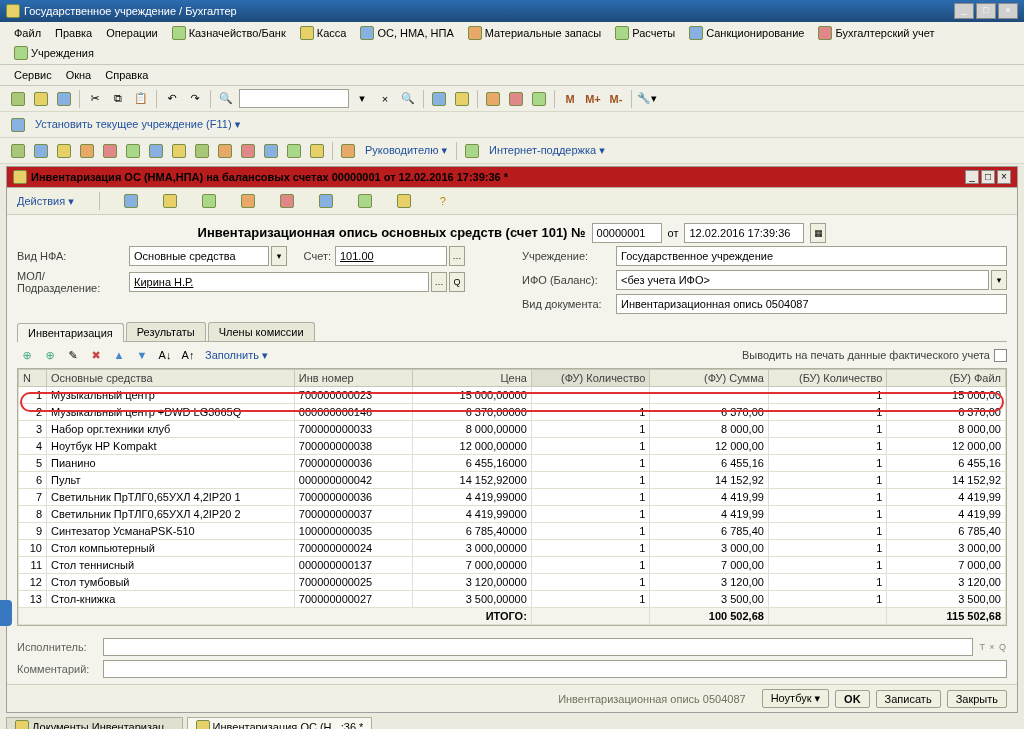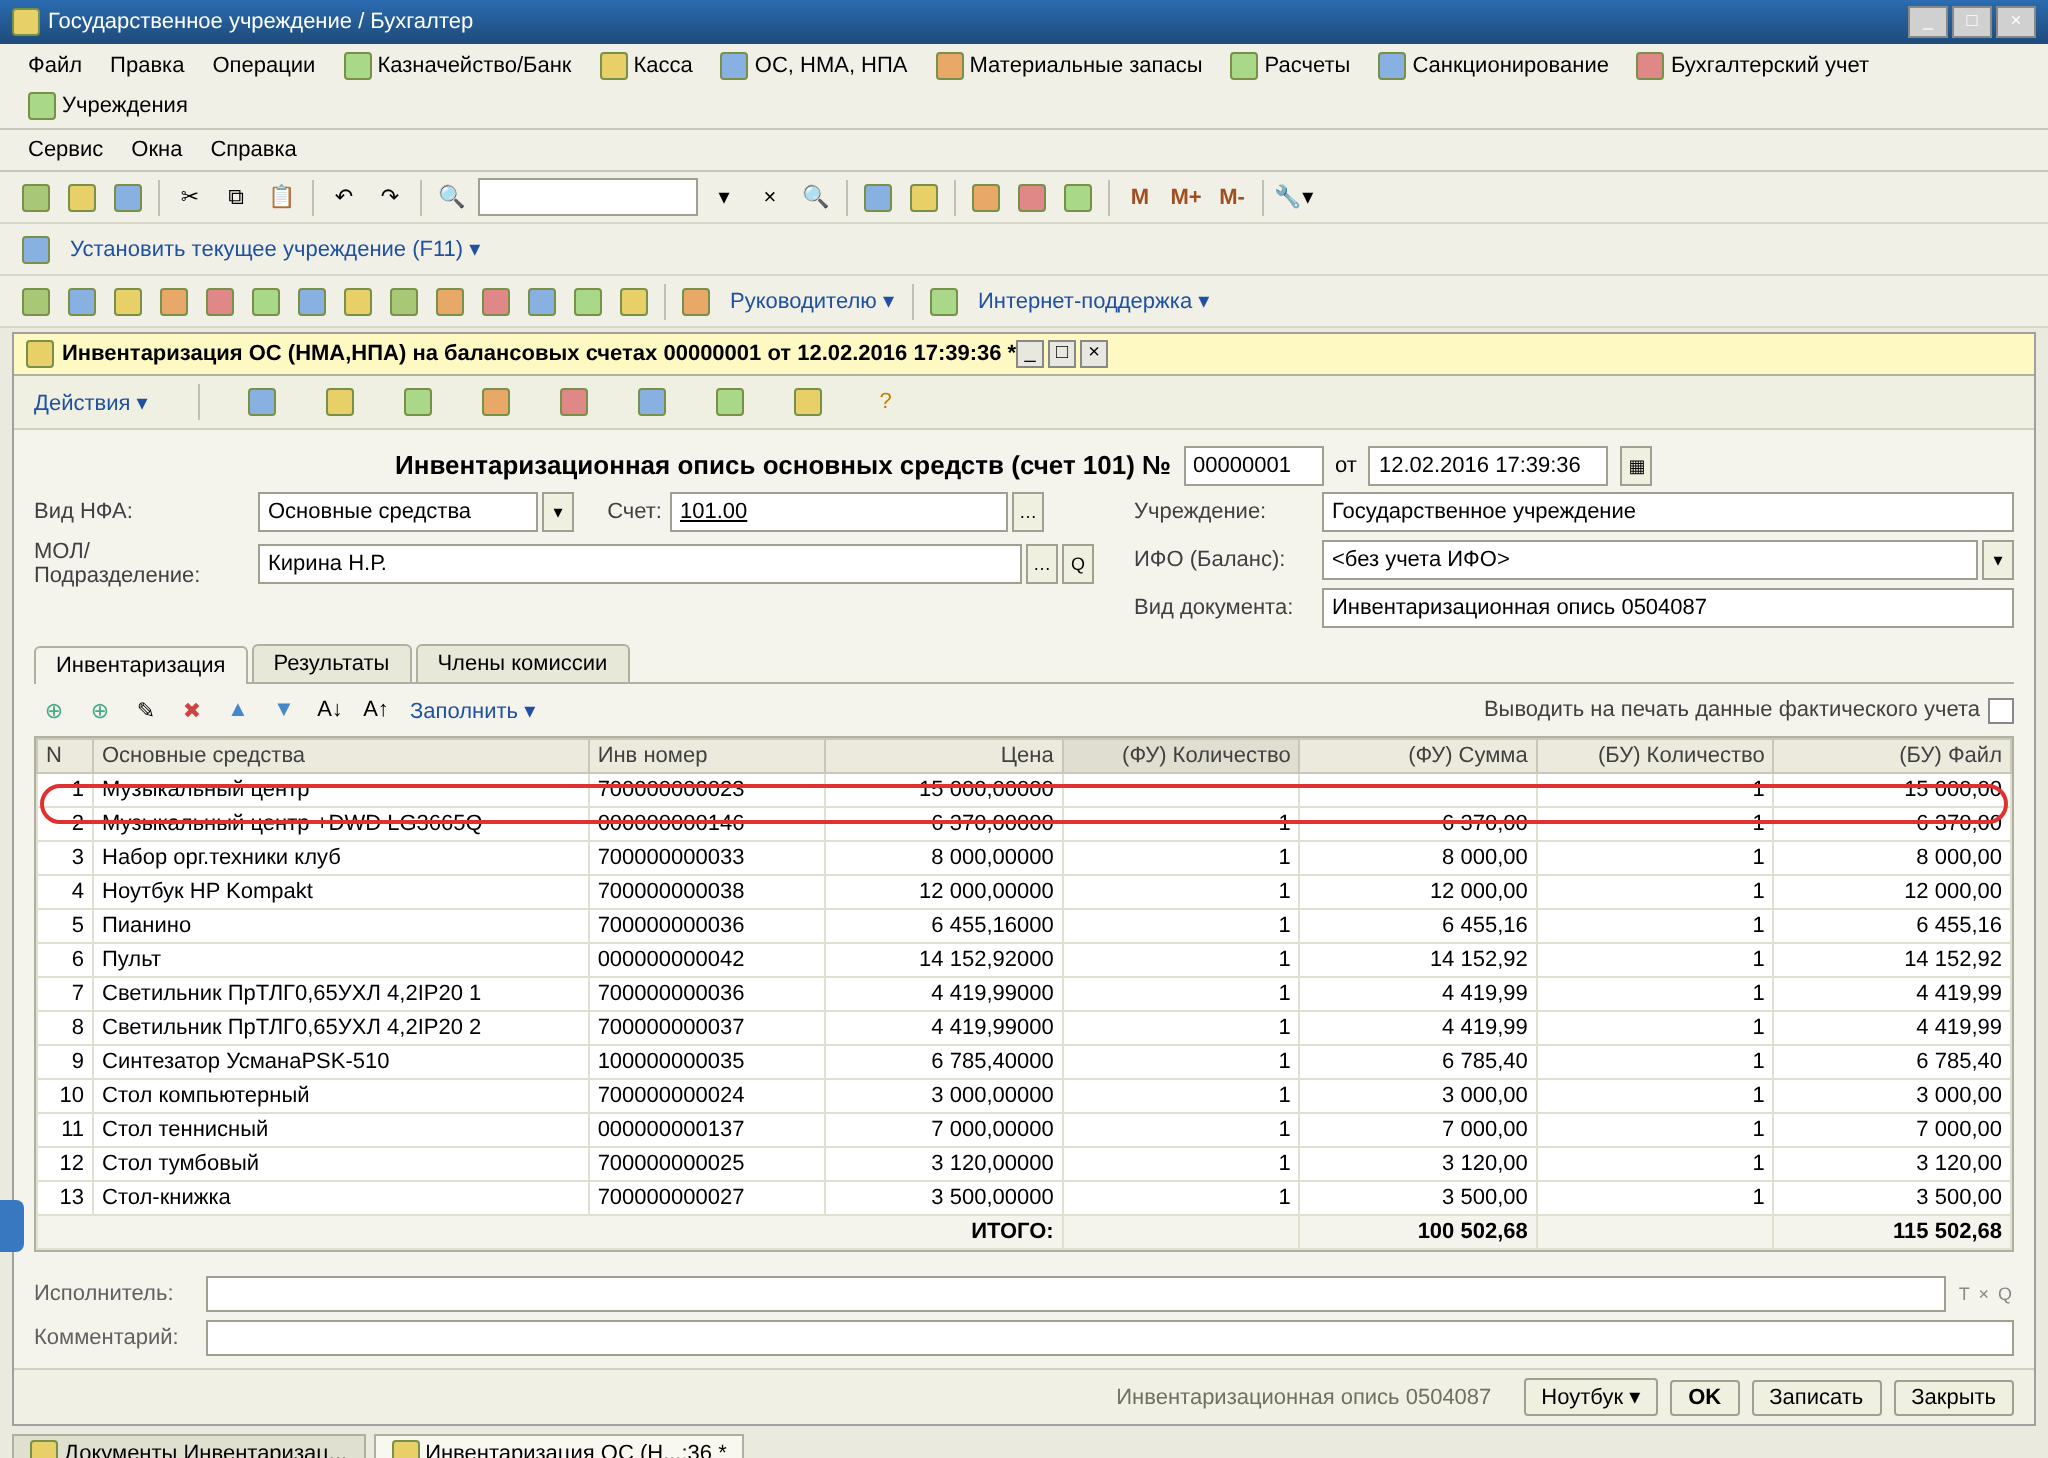--- a/index.html
+++ b/index.html
@@ -10,21 +10,21 @@
 .winbtn{width:20px;height:16px;background:#d0d0d0;margin-left:2px;border:1px solid #888;text-align:center;line-height:12px;font-size:9px}
 .menubar { background: #f0f0e6; padding: 2px 8px; display: flex; gap: 2px; align-items: center; border-bottom: 1px solid #c8c8b8; flex-wrap:wrap}
 .menu-item { padding: 2px 6px; cursor: pointer; display:flex; align-items:center; gap:3px }
 .ico{width:14px;height:14px;display:inline-block;background:#a8c878;border:1px solid #789048;border-radius:2px}
 .ico.y{background:#e8d068}.ico.b{background:#88b0e0}.ico.r{background:#e08888}.ico.o{background:#e8a868}.ico.g{background:#a8d888}
 .toolbar { background: #f0f0e6; padding: 2px 8px; display: flex; align-items: center; gap: 3px; border-bottom: 1px solid #d8d8c8; min-height:26px}
 .tbtn { width: 20px; height: 20px; display:inline-flex;align-items:center;justify-content:center; cursor: pointer; }
 .tsep { width: 1px; height: 18px; background: #c0c0b0; margin: 0 2px; }
 .tinput { width: 110px; height: 19px; border: 1px solid #a0a090; background:#fff; padding:0 2px}
 .docwin { margin: 2px 6px; background: #f4f4ec; border: 1px solid #a0a0a0; }
-.dochead { background: #fef9c3; padding: 3px 6px; display:flex; align-items:center; border-bottom:1px solid #b0b0a0}
+.dochead { background: #b91c1c; padding: 3px 6px; display:flex; align-items:center; justify-content:space-between; border-bottom:1px solid #b0b0a0}
 .dochead-left{display:flex;align-items:center;gap:4px}
 .docwinbtns{display:flex;gap:2px}
 .docwinbtn{width:14px;height:14px;border:1px solid #888;background:#e8e8e0;text-align:center;line-height:11px;font-size:10px;cursor:pointer}
 .doctoolbar{display:flex;align-items:center;gap:19px;padding:3px 6px;background:#f0f0e2;border-bottom:1px solid #d0d0c0}
 .linkbtn{color:#2050a0;cursor:pointer;padding:2px 4px}
 .doccontent{padding:6px 10px}
 .formtitle{font-weight:bold;font-size:13px;padding:4px 0;text-align:left}
 .formrow{display:flex;align-items:center;padding:2px 0;gap:4px}
 .lbl{width:108px;color:#404040}
 .lbl2{width:90px;color:#404040}
@@ -294,28 +294,28 @@
     <div class="twocol">
       <div class="col">
         <div class="formrow">
           <span class="lbl">Вид НФА:</span>
           <div class="inpwrap">
               <input class="inp" style="width: 140px;" value="Основные средства">
               <span class="selbtn">▾</span>
             </div>
           <span class="lbl2" style="width:40px;text-align:right">Счет:</span>
           <div class="inpwrap">
-              <input class="inp" style="width: 169px; text-decoration: underline;" value="101.00">
+              <input class="inp" style="width: 112px; text-decoration: underline;" value="101.00">
               <span class="selbtn">…</span>
             </div>
         </div>
         <div class="formrow">
           <span class="lbl">МОЛ/Подразделение:</span>
           <div class="inpwrap" style="flex:1">
-              <input class="inp" style="width: 382px;" value="Кирина Н.Р.">
+              <input class="inp" style="width: 300px; text-decoration: underline;" value="Кирина Н.Р.">
               <span class="selbtn">…</span>
               <span class="selbtn">Q</span>
             </div>
         </div>
       </div>
       <div class="col">
         <div class="formrow">
           <span class="lbl2">Учреждение:</span>
           <div class="inpwrap" style="flex:1">
               <input class="inp" style="flex: 1 1 0%;" value="Государственное учреждение">

